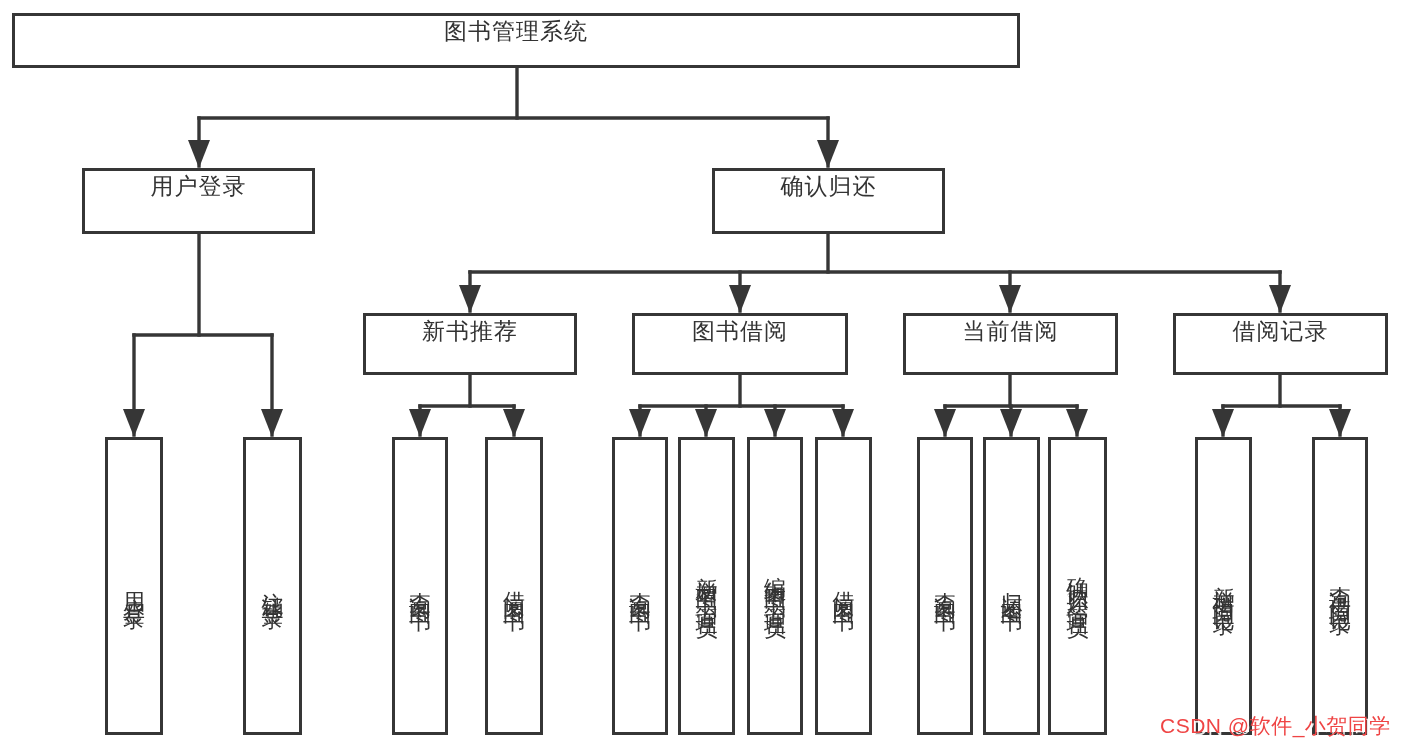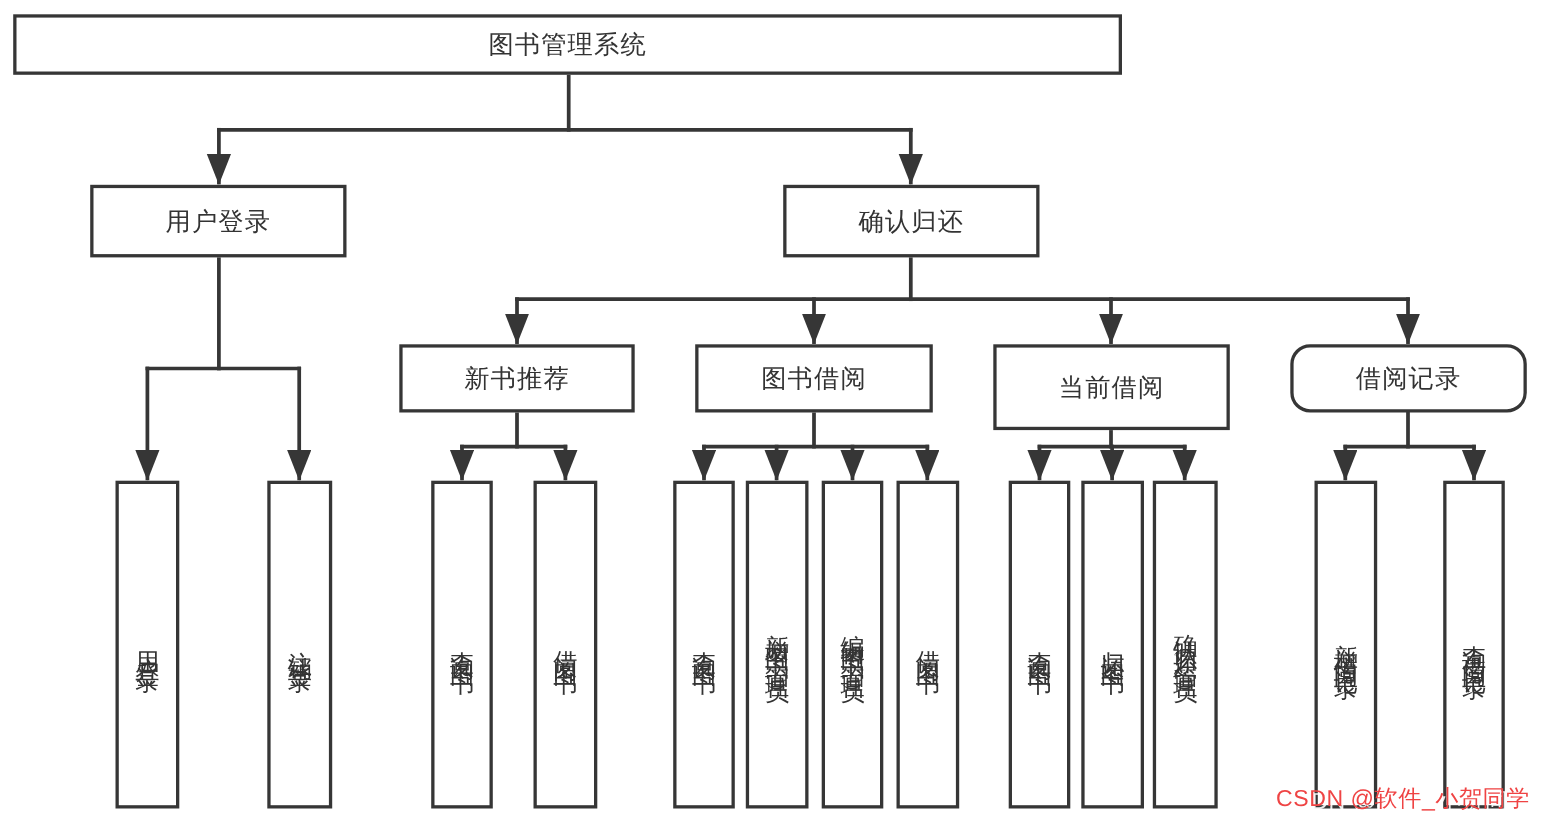--- a/index.html
+++ b/index.html
@@ -3,21 +3,21 @@
 <meta charset="utf-8">
 <style>
   html,body{margin:0;padding:0;background:#fff;}
   #canvas{
     position:relative;width:1405px;height:747px;background:#fff;overflow:hidden;
     font-family:"Liberation Sans","DejaVu Sans",sans-serif;color:#333;
   }
   #wires{position:absolute;left:0;top:0;z-index:0;}
   .hbox{
     position:absolute;box-sizing:border-box;background:#fff;border:3px solid #363636;
-    display:flex;align-items:center;justify-content:center;z-index:1;
+    display:flex;justify-content:center;z-index:1;
   }
   .hbox span{font-size:23px;letter-spacing:1px;color:#333;}
   .vbox{
     position:absolute;box-sizing:border-box;background:#fff;border:3px solid #363636;
     top:437px;height:298px;display:flex;align-items:center;justify-content:center;z-index:1;
   }
   .vbox span{
     writing-mode:vertical-rl;text-orientation:mixed;font-size:22px;
     letter-spacing:6px;color:#333;line-height:1;white-space:nowrap;
   }
@@ -105,24 +105,24 @@
   <div class="hbox" style="left:712px;top:168px;width:233px;height:66px;">
     <span>确认归还</span>
   </div>
 
   <div class="hbox" style="left:363px;top:313px;width:214px;height:62px;">
     <span>新书推荐</span>
   </div>
   <div class="hbox" style="left:632px;top:313px;width:216px;height:62px;">
     <span>图书借阅</span>
   </div>
-  <div class="hbox" style="left:903px;top:313px;width:215px;height:78px;">
+  <div class="hbox" style="left:903px;top:313px;width:215px;height:62px;">
     <span>当前借阅</span>
   </div>
-  <div class="hbox" style="left:1173px;top:313px;width:215px;height:62px;border-radius:18px;">
+  <div class="hbox" style="left:1173px;top:313px;width:215px;height:62px;">
     <span>借阅记录</span>
   </div>
 
   <div class="vbox" style="left:105px;width:58px;">
     <span>用户登录</span>
   </div>
   <div class="vbox" style="left:243px;width:59px;">
     <span>注销登录</span>
   </div>
 

